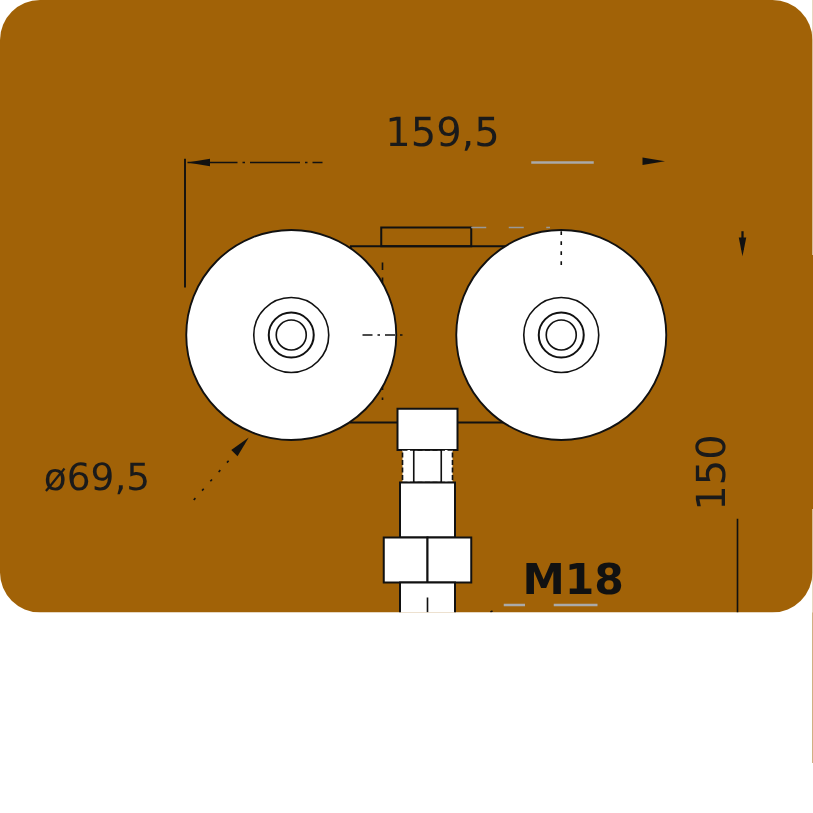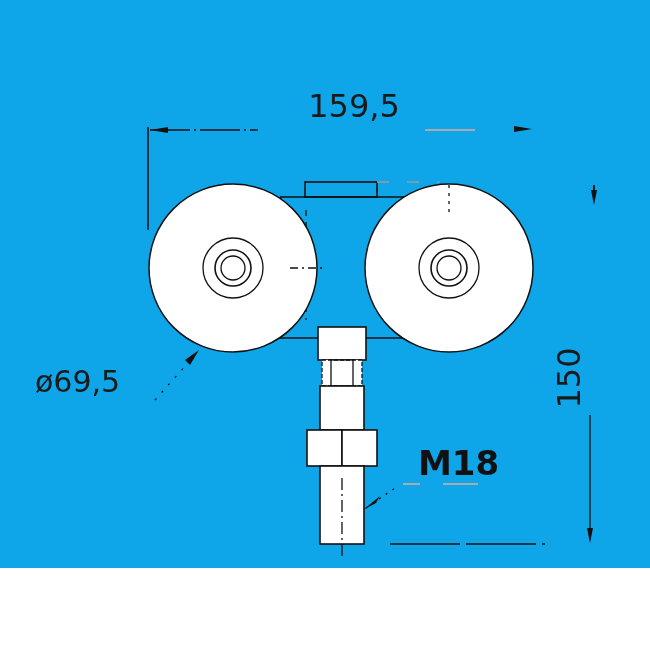--- a/index.html
+++ b/index.html
@@ -1,16 +1,16 @@
 <!DOCTYPE html>
 <html><head>
 <meta charset="utf-8">
 <style>
   html,body{margin:0;padding:0;background:#ffffff;}
-  #canvas{position:relative;width:650px;height:568px;background:#0ea5e9;overflow:hidden;}
+  #canvas{position:relative;width:650px;height:490px;background:#a16207;overflow:hidden;border-radius:32px;}
   svg{position:absolute;left:0;top:0;}
   .dim{font-family:"DejaVu Sans","Liberation Sans",sans-serif;fill:#1a1a1a;}
   .bold{font-family:"DejaVu Sans","Liberation Sans",sans-serif;font-weight:bold;fill:#111;}
 </style>
 </head>
 <body>
 
 <div id="canvas">
 <svg width="650" height="650" viewBox="0 0 650 650">
   <g stroke="#111" fill="none" stroke-width="1.3">

